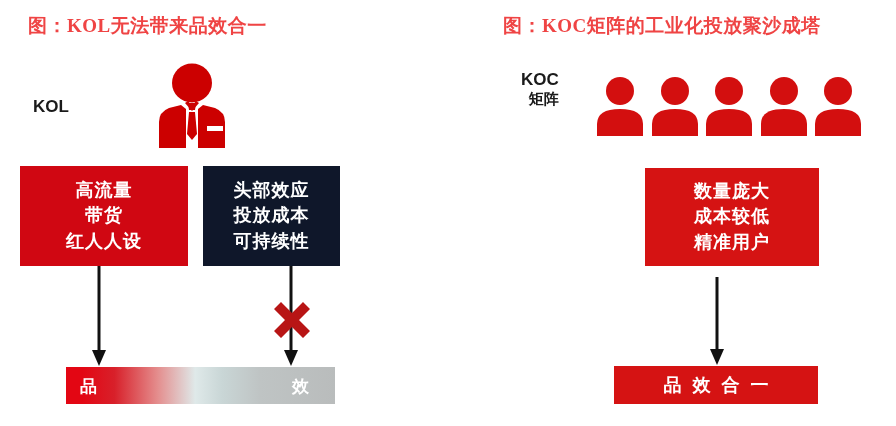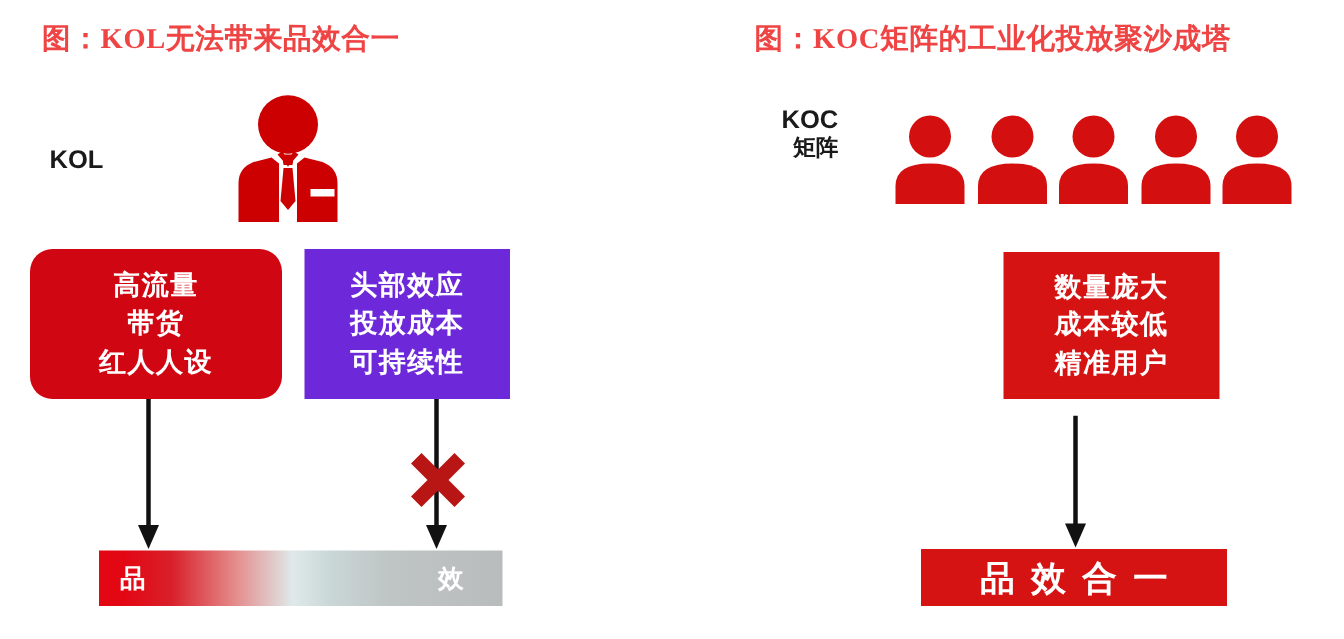--- a/index.html
+++ b/index.html
@@ -78,32 +78,30 @@
     font-size: 18px;
     line-height: 1.42;
     font-family: "Liberation Sans", "DejaVu Sans", sans-serif;
     text-align: center;
     letter-spacing: 1px;
   }
   #box-red-left {
     left: 20px; top: 166px;
     width: 168px; height: 100px;
     background: #d00712;
-    border-radius: 15px;
   }
   #box-gray-left {
     left: 203px; top: 166px;
     width: 137px; height: 100px;
-    background: #6d28d9;
+    background: #0f172a;
   }
   #box-red-right {
     left: 645px; top: 168px;
-    width: 144px; height: 98px;
+    width: 174px; height: 98px;
     background: #d51313;
-    margin-left: 24px;
   }
 
   
   .arrow {
     position: absolute;
   }
   #arrow-left   { left: 88px;  top: 266px; width: 22px; height: 102px; }
   #arrow-mid    { left: 280px; top: 266px; width: 22px; height: 102px; }
   #arrow-right  { left: 706px; top: 277px; width: 22px; height: 90px; }
 
@@ -151,21 +149,21 @@
     left: 614px;
     top: 366px;
     width: 204px;
     height: 38px;
     background: #d51313;
     display: flex;
     align-items: center;
     justify-content: center;
     color: #ffffff;
     font-weight: bold;
-    font-size: 23px;
+    font-size: 18px;
     letter-spacing: 11px;
     text-indent: 11px;
     font-family: "Liberation Sans", "DejaVu Sans", sans-serif;
   }
 </style>
 </head>
 <body>
 
 <div id="canvas">
 

